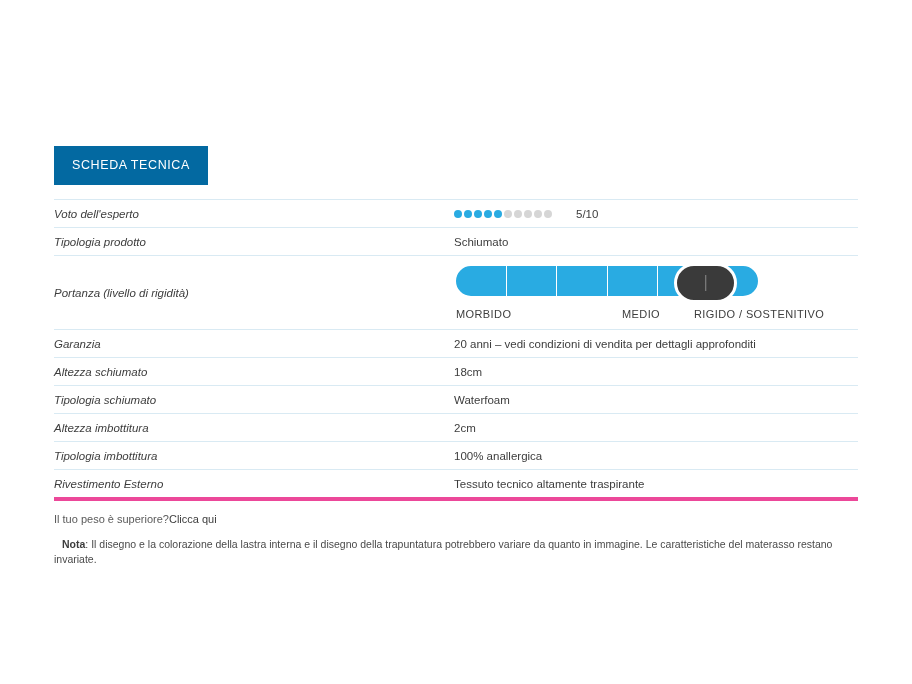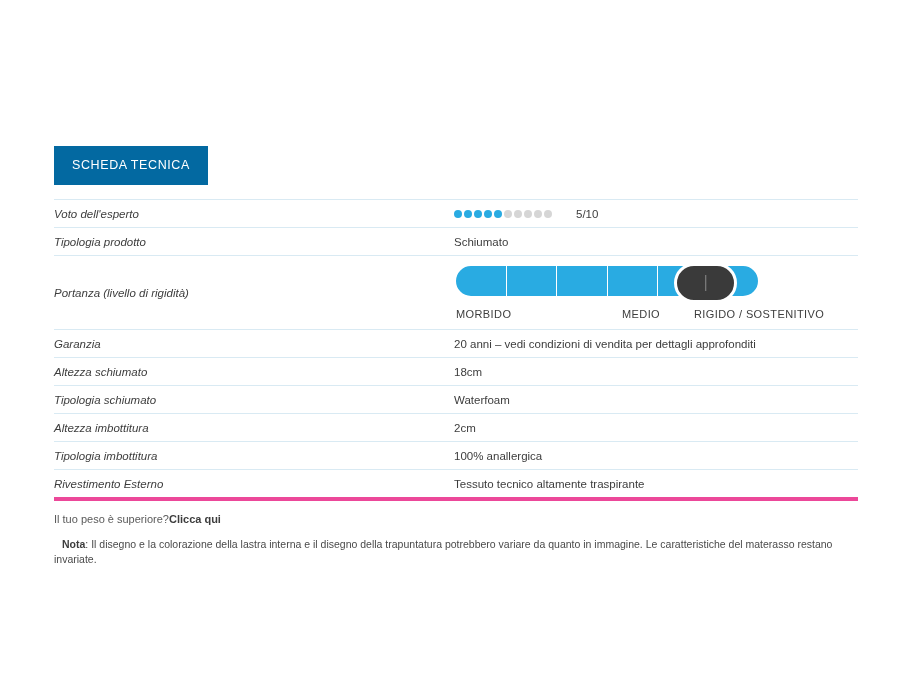--- a/index.html
+++ b/index.html
@@ -144,21 +144,21 @@
   .sl-med { left: 127px; margin-left: 41px; }
   .sl-firm { left: 228px; padding-left: 12px; }
 
   .footnote-link {
     margin-top: 12px;
     font-size: 11px;
     color: #5a5a5a;
   }
   .footnote-link a {
     color: #3d3d3d;
-    font-weight: bold;
+    font-weight: normal;
     text-decoration: none;
   }
   .note {
     margin-top: 12px;
     font-size: 10.5px;
     color: #4a4a4a;
     line-height: 1.5;
   }
   .note b { color: #3d3d3d; padding-left: 8px; }
 </style>

